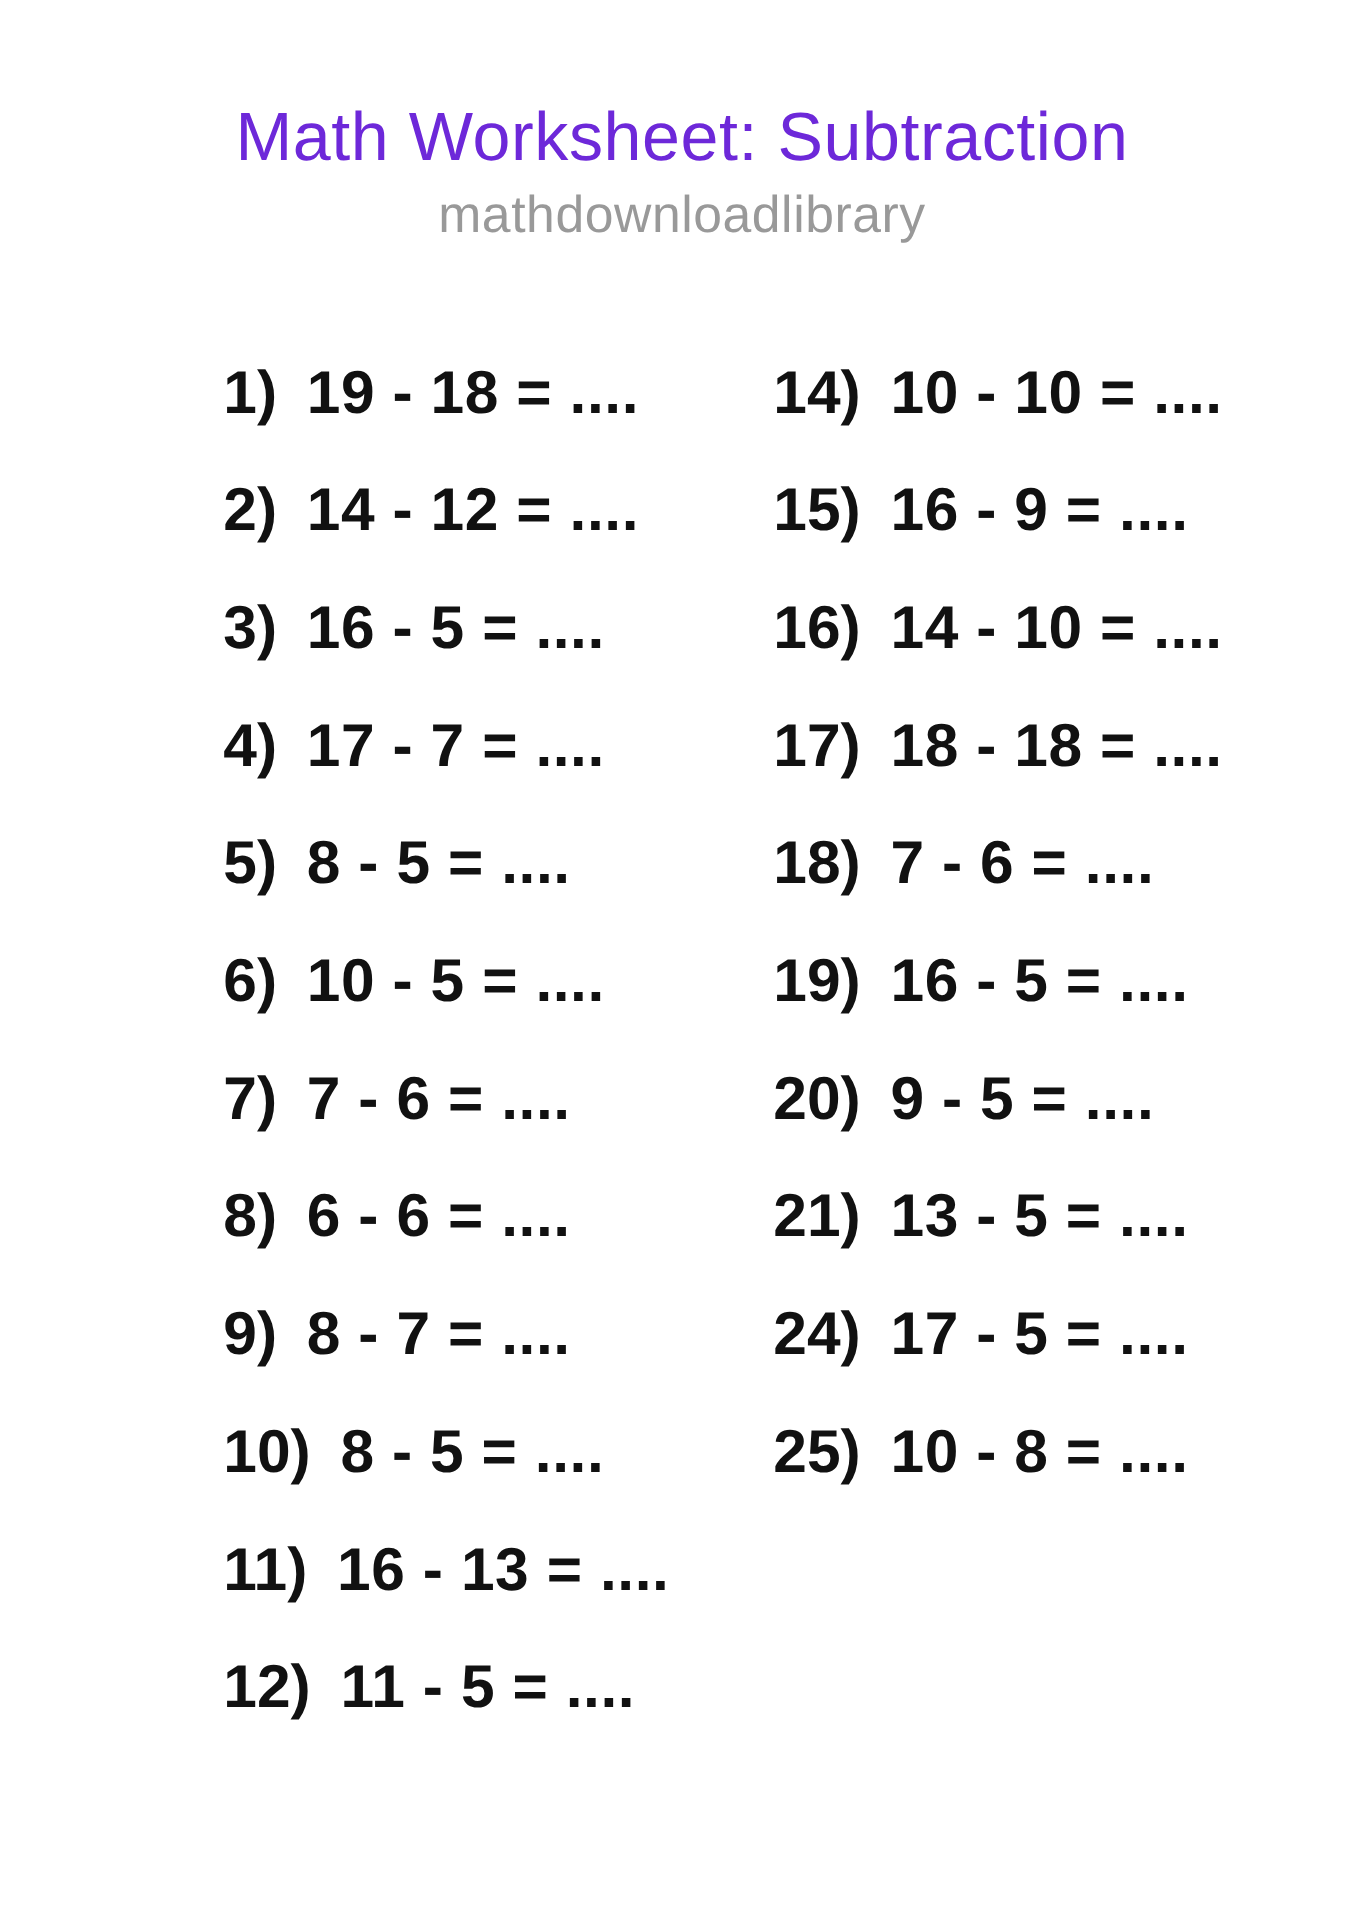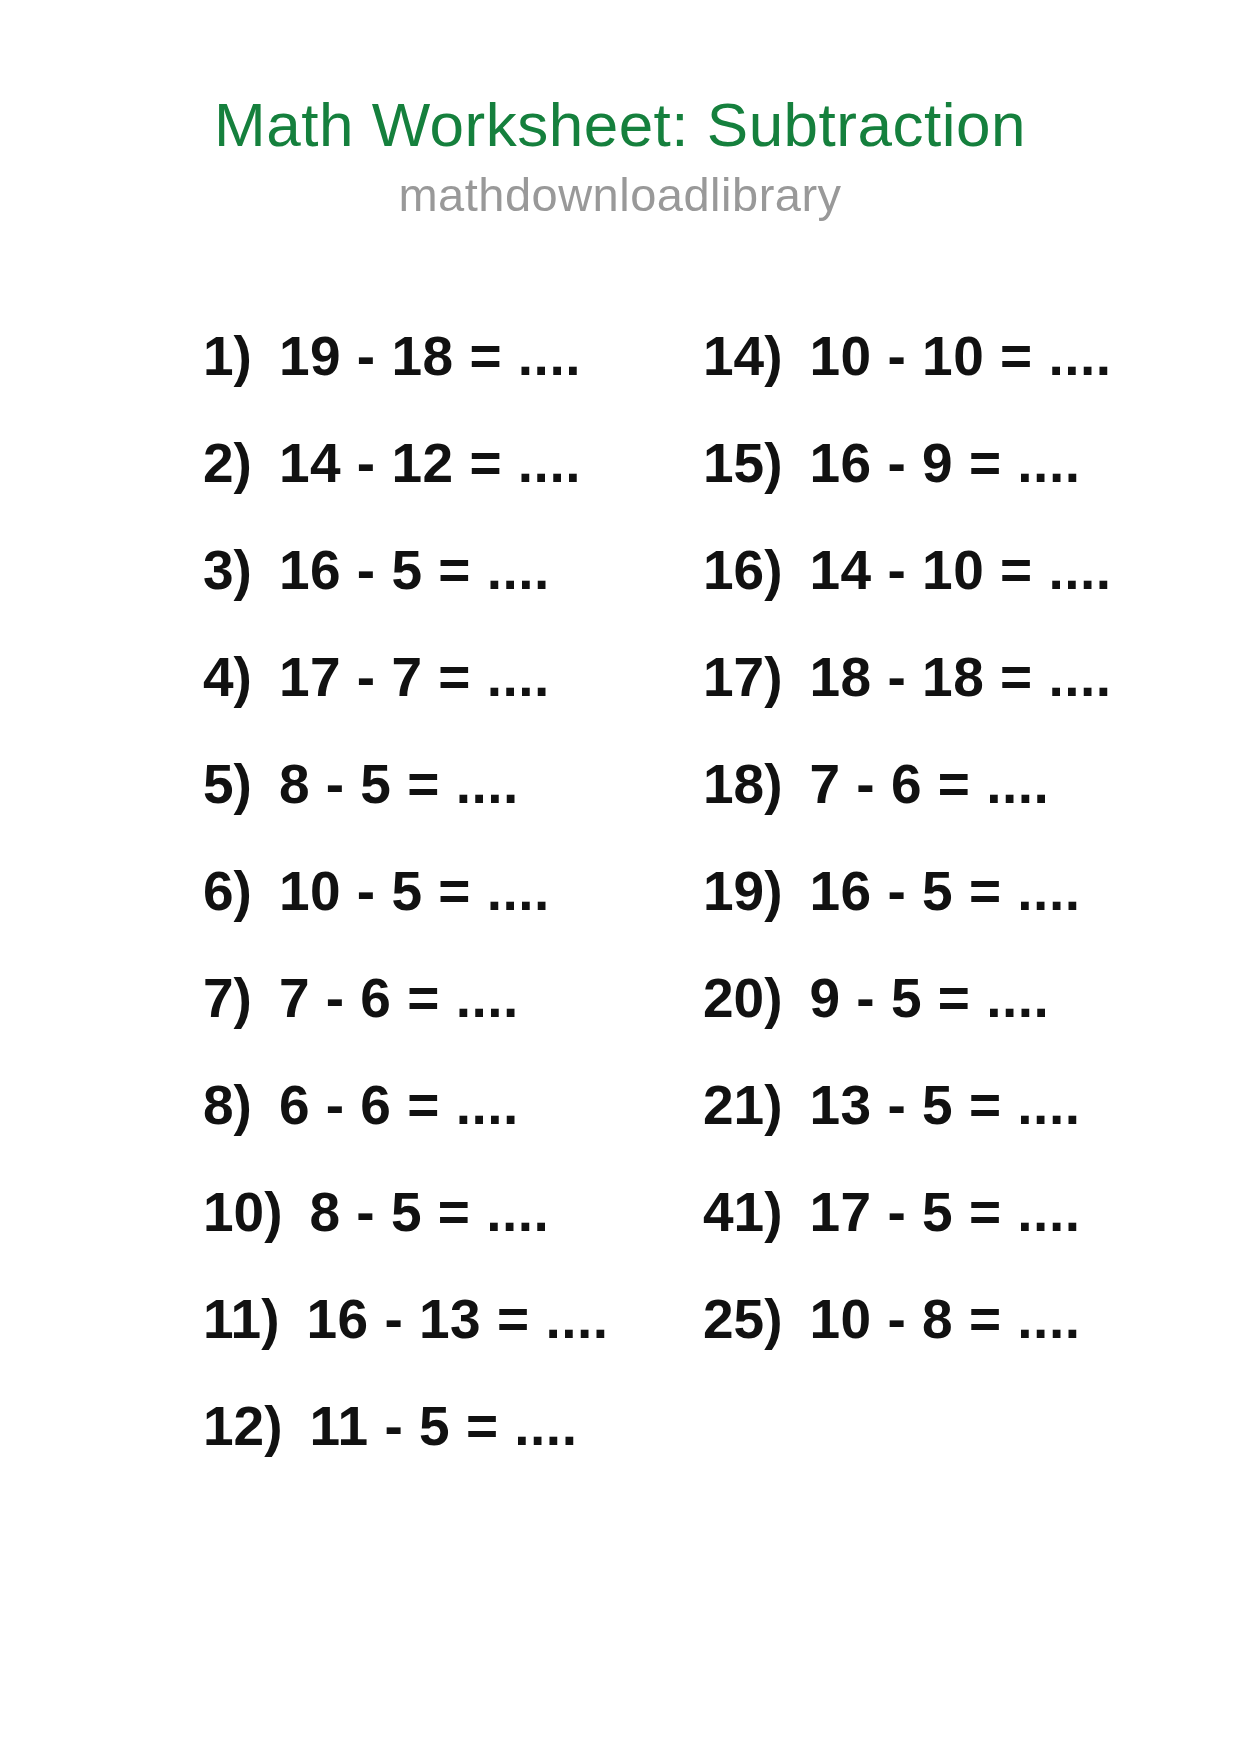--- a/index.html
+++ b/index.html
@@ -10,21 +10,21 @@
     height: 1754px;
     background: #ffffff;
     font-family: "Liberation Sans", sans-serif;
     color: #111111;
     overflow: hidden;
   }
   header { padding-top: 90px; text-align: center; }
   .title {
     font-size: 62px;
     font-weight: 400;
-    color: #15803d;
+    color: #6d28d9;
     line-height: 1.12;
     letter-spacing: 0.5px;
   }
   .subtitle {
     margin-top: 10px;
     font-size: 47px;
     color: #999999;
     line-height: 1.12;
     letter-spacing: 0.5px;
   }
@@ -57,31 +57,32 @@
   <main class="problems">
     <div class="col">
       <div class="row"><span class="num">1)</span><span class="eq">19 - 18 = ....</span></div>
       <div class="row"><span class="num">2)</span><span class="eq">14 - 12 = ....</span></div>
       <div class="row"><span class="num">3)</span><span class="eq">16 - 5 = ....</span></div>
       <div class="row"><span class="num">4)</span><span class="eq">17 - 7 = ....</span></div>
       <div class="row"><span class="num">5)</span><span class="eq">8 - 5 = ....</span></div>
       <div class="row"><span class="num">6)</span><span class="eq">10 - 5 = ....</span></div>
       <div class="row"><span class="num">7)</span><span class="eq">7 - 6 = ....</span></div>
       <div class="row"><span class="num">8)</span><span class="eq">6 - 6 = ....</span></div>
+      <div class="row"><span class="num">9)</span><span class="eq">8 - 7 = ....</span></div>
       <div class="row"><span class="num">10)</span><span class="eq">8 - 5 = ....</span></div>
       <div class="row"><span class="num">11)</span><span class="eq">16 - 13 = ....</span></div>
       <div class="row"><span class="num">12)</span><span class="eq">11 - 5 = ....</span></div>
     </div>
 
     <div class="col">
       <div class="row"><span class="num">14)</span><span class="eq">10 - 10 = ....</span></div>
       <div class="row"><span class="num">15)</span><span class="eq">16 - 9 = ....</span></div>
       <div class="row"><span class="num">16)</span><span class="eq">14 - 10 = ....</span></div>
       <div class="row"><span class="num">17)</span><span class="eq">18 - 18 = ....</span></div>
       <div class="row"><span class="num">18)</span><span class="eq">7 - 6 = ....</span></div>
       <div class="row"><span class="num">19)</span><span class="eq">16 - 5 = ....</span></div>
       <div class="row"><span class="num">20)</span><span class="eq">9 - 5 = ....</span></div>
       <div class="row"><span class="num">21)</span><span class="eq">13 - 5 = ....</span></div>
-      <div class="row"><span class="num">41)</span><span class="eq">17 - 5 = ....</span></div>
+      <div class="row"><span class="num">24)</span><span class="eq">17 - 5 = ....</span></div>
       <div class="row"><span class="num">25)</span><span class="eq">10 - 8 = ....</span></div>
     </div>
   </main>
 </div>
 
 </body></html>

